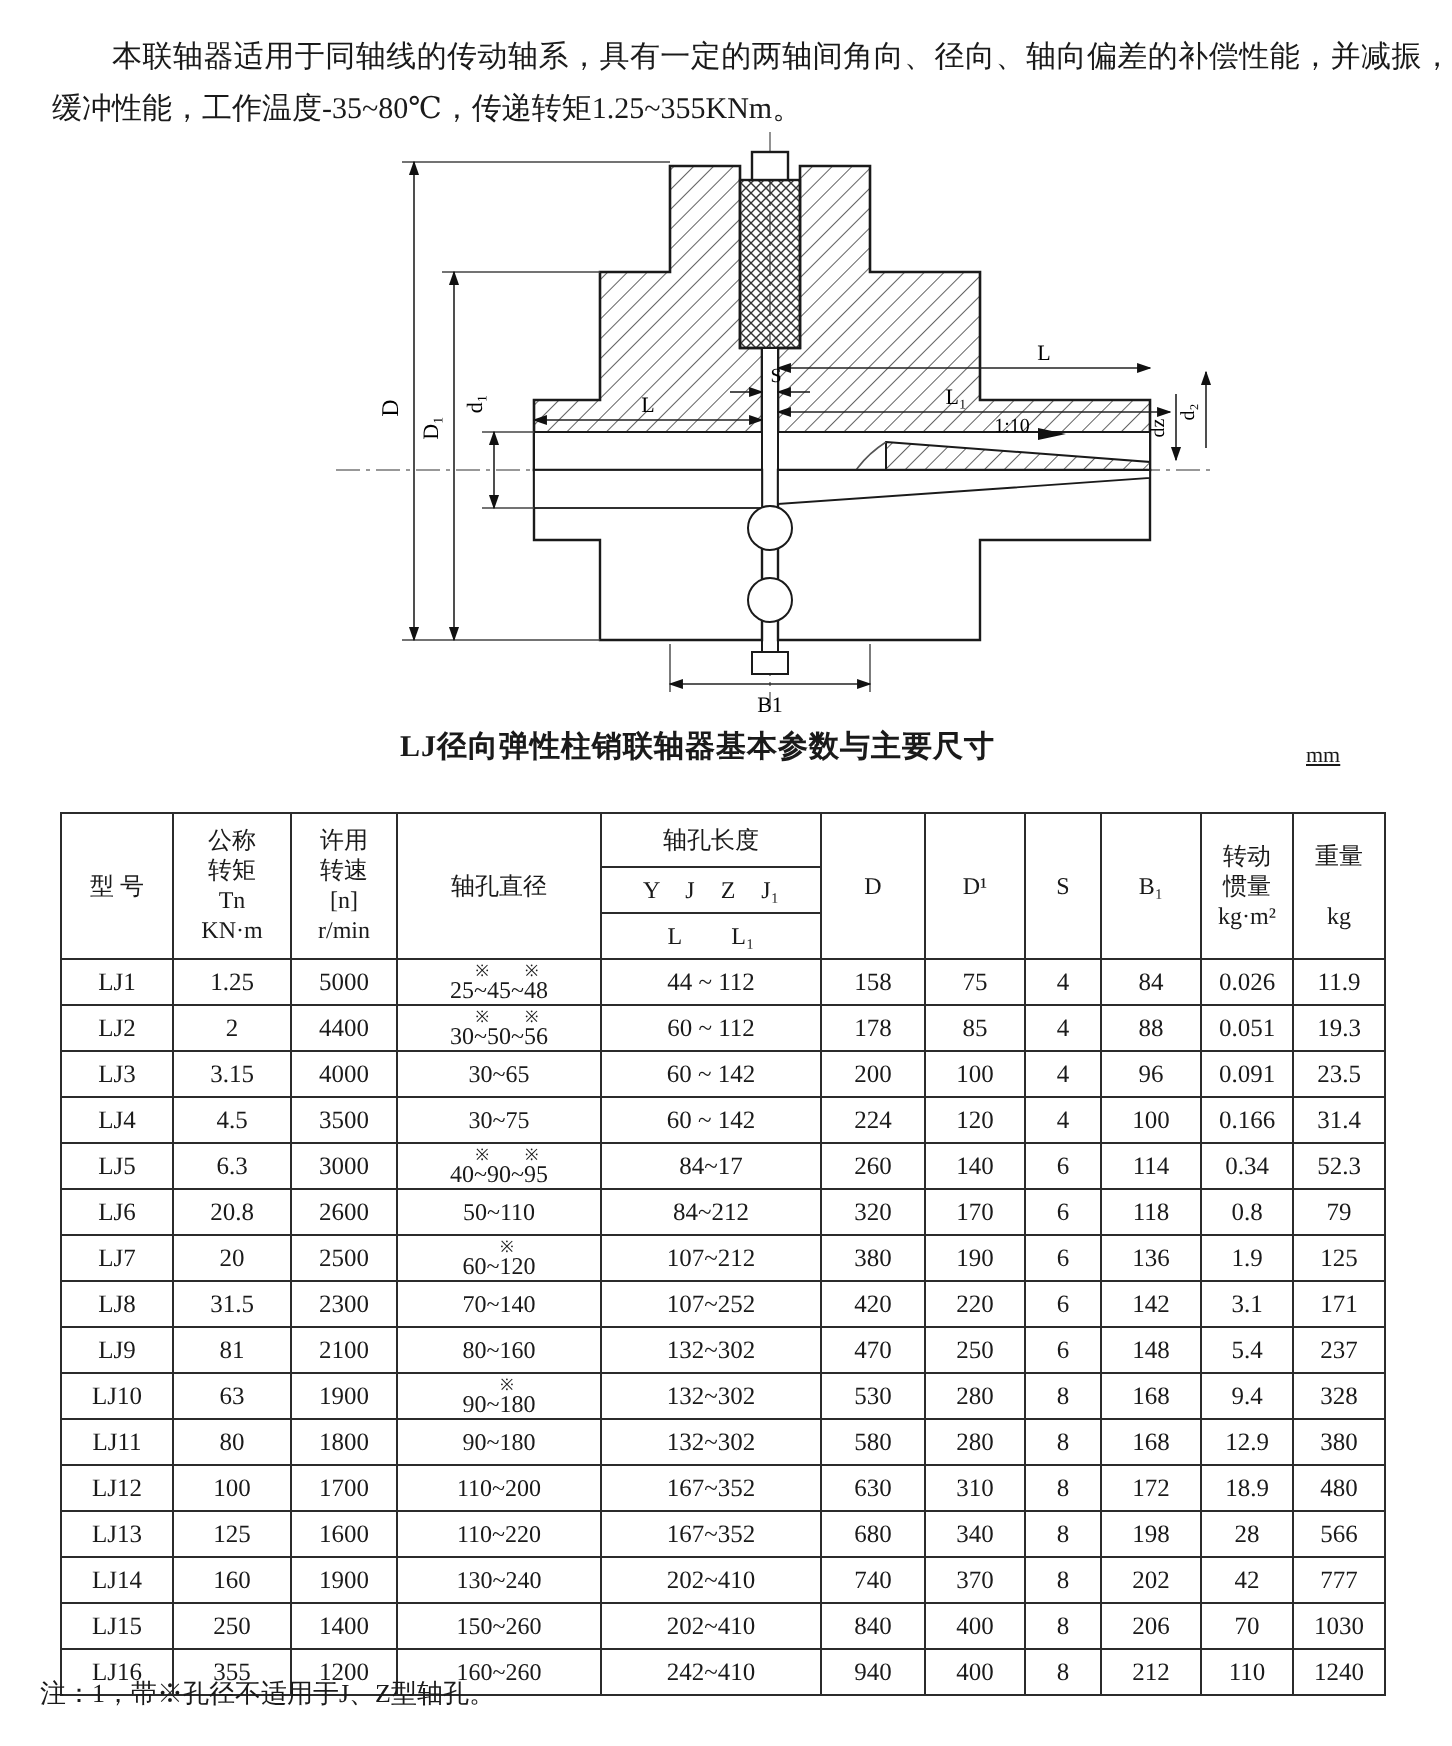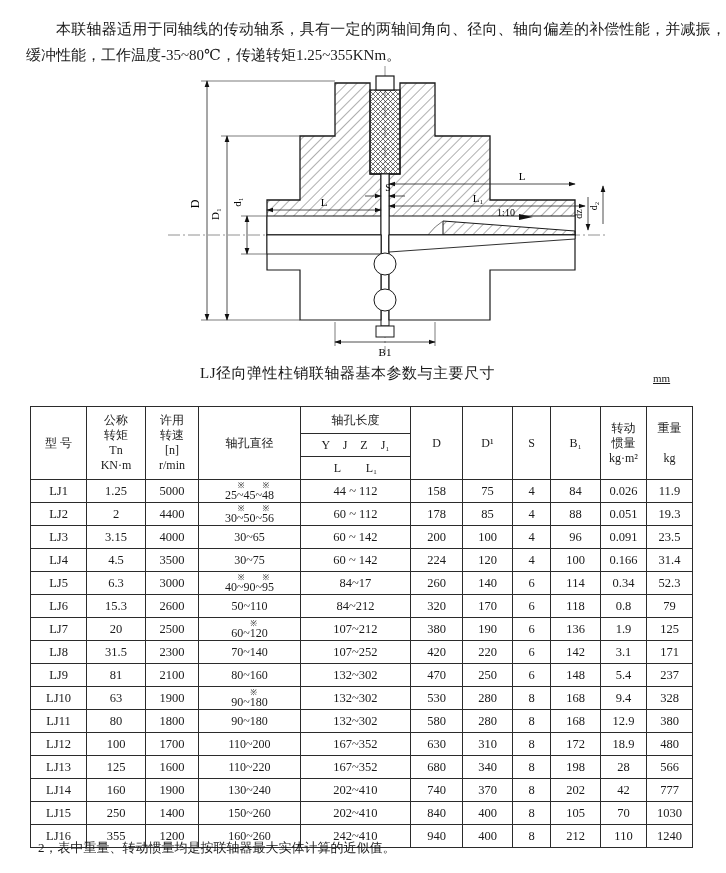--- a/index.html
+++ b/index.html
@@ -11,21 +11,21 @@
   .intro{
     position:absolute;left:14px;top:4px;width:700px;
     font-size:15px;line-height:26px;text-align:justify;
     text-indent:2em;margin:12px;
   }
   .drawing{position:absolute;left:138px;top:64px;width:480px;height:298px;}
   .drawing svg{display:block;}
   .title-row{position:absolute;left:0;top:364px;width:726px;height:24px;}
   .table-title{
     position:absolute;left:200px;top:0;
-    font-size:15px;font-weight:normal;letter-spacing:.5px;
+    font-size:15px;font-weight:bold;letter-spacing:.5px;
   }
   .unit-label{position:absolute;left:653px;top:8px;font-size:11px;text-decoration:underline;}
   table.params{
     position:absolute;left:30px;top:406px;
     border-collapse:collapse;table-layout:fixed;
     font-size:12.5px;
   }
   table.params th,table.params td{
     border:1px solid #2b2b2b;text-align:center;vertical-align:middle;
     padding:0;font-weight:normal;overflow:hidden;
@@ -253,21 +253,21 @@
         <td>84~17</td>
         <td>260</td>
         <td>140</td>
         <td>6</td>
         <td>114</td>
         <td>0.34</td>
         <td>52.3</td>
       </tr>
       <tr>
         <td>LJ6</td>
-        <td>15.3</td>
+        <td>20.8</td>
         <td>2600</td>
         <td>
           <div class="bore-text">50~110</div>
         </td>
         <td>84~212</td>
         <td>320</td>
         <td>170</td>
         <td>6</td>
         <td>118</td>
         <td>0.8</td>
@@ -399,21 +399,21 @@
         <td>LJ15</td>
         <td>250</td>
         <td>1400</td>
         <td>
           <div class="bore-text">150~260</div>
         </td>
         <td>202~410</td>
         <td>840</td>
         <td>400</td>
         <td>8</td>
-        <td>105</td>
+        <td>206</td>
         <td>70</td>
         <td>1030</td>
       </tr>
       <tr>
         <td>LJ16</td>
         <td>355</td>
         <td>1200</td>
         <td>
           <div class="bore-text">160~260</div>
         </td>
@@ -422,14 +422,14 @@
         <td>400</td>
         <td>8</td>
         <td>212</td>
         <td>110</td>
         <td>1240</td>
       </tr>
     </tbody>
 </table>
 
 <div class="notes">
-  <div class="n2">2，表中重量、转动惯量均是按联轴器最大实体计算的近似值。</div>
+  <div class="n1">注：1，带※孔径不适用于J、Z型轴孔。</div>
 </div>
 
 </body></html>

